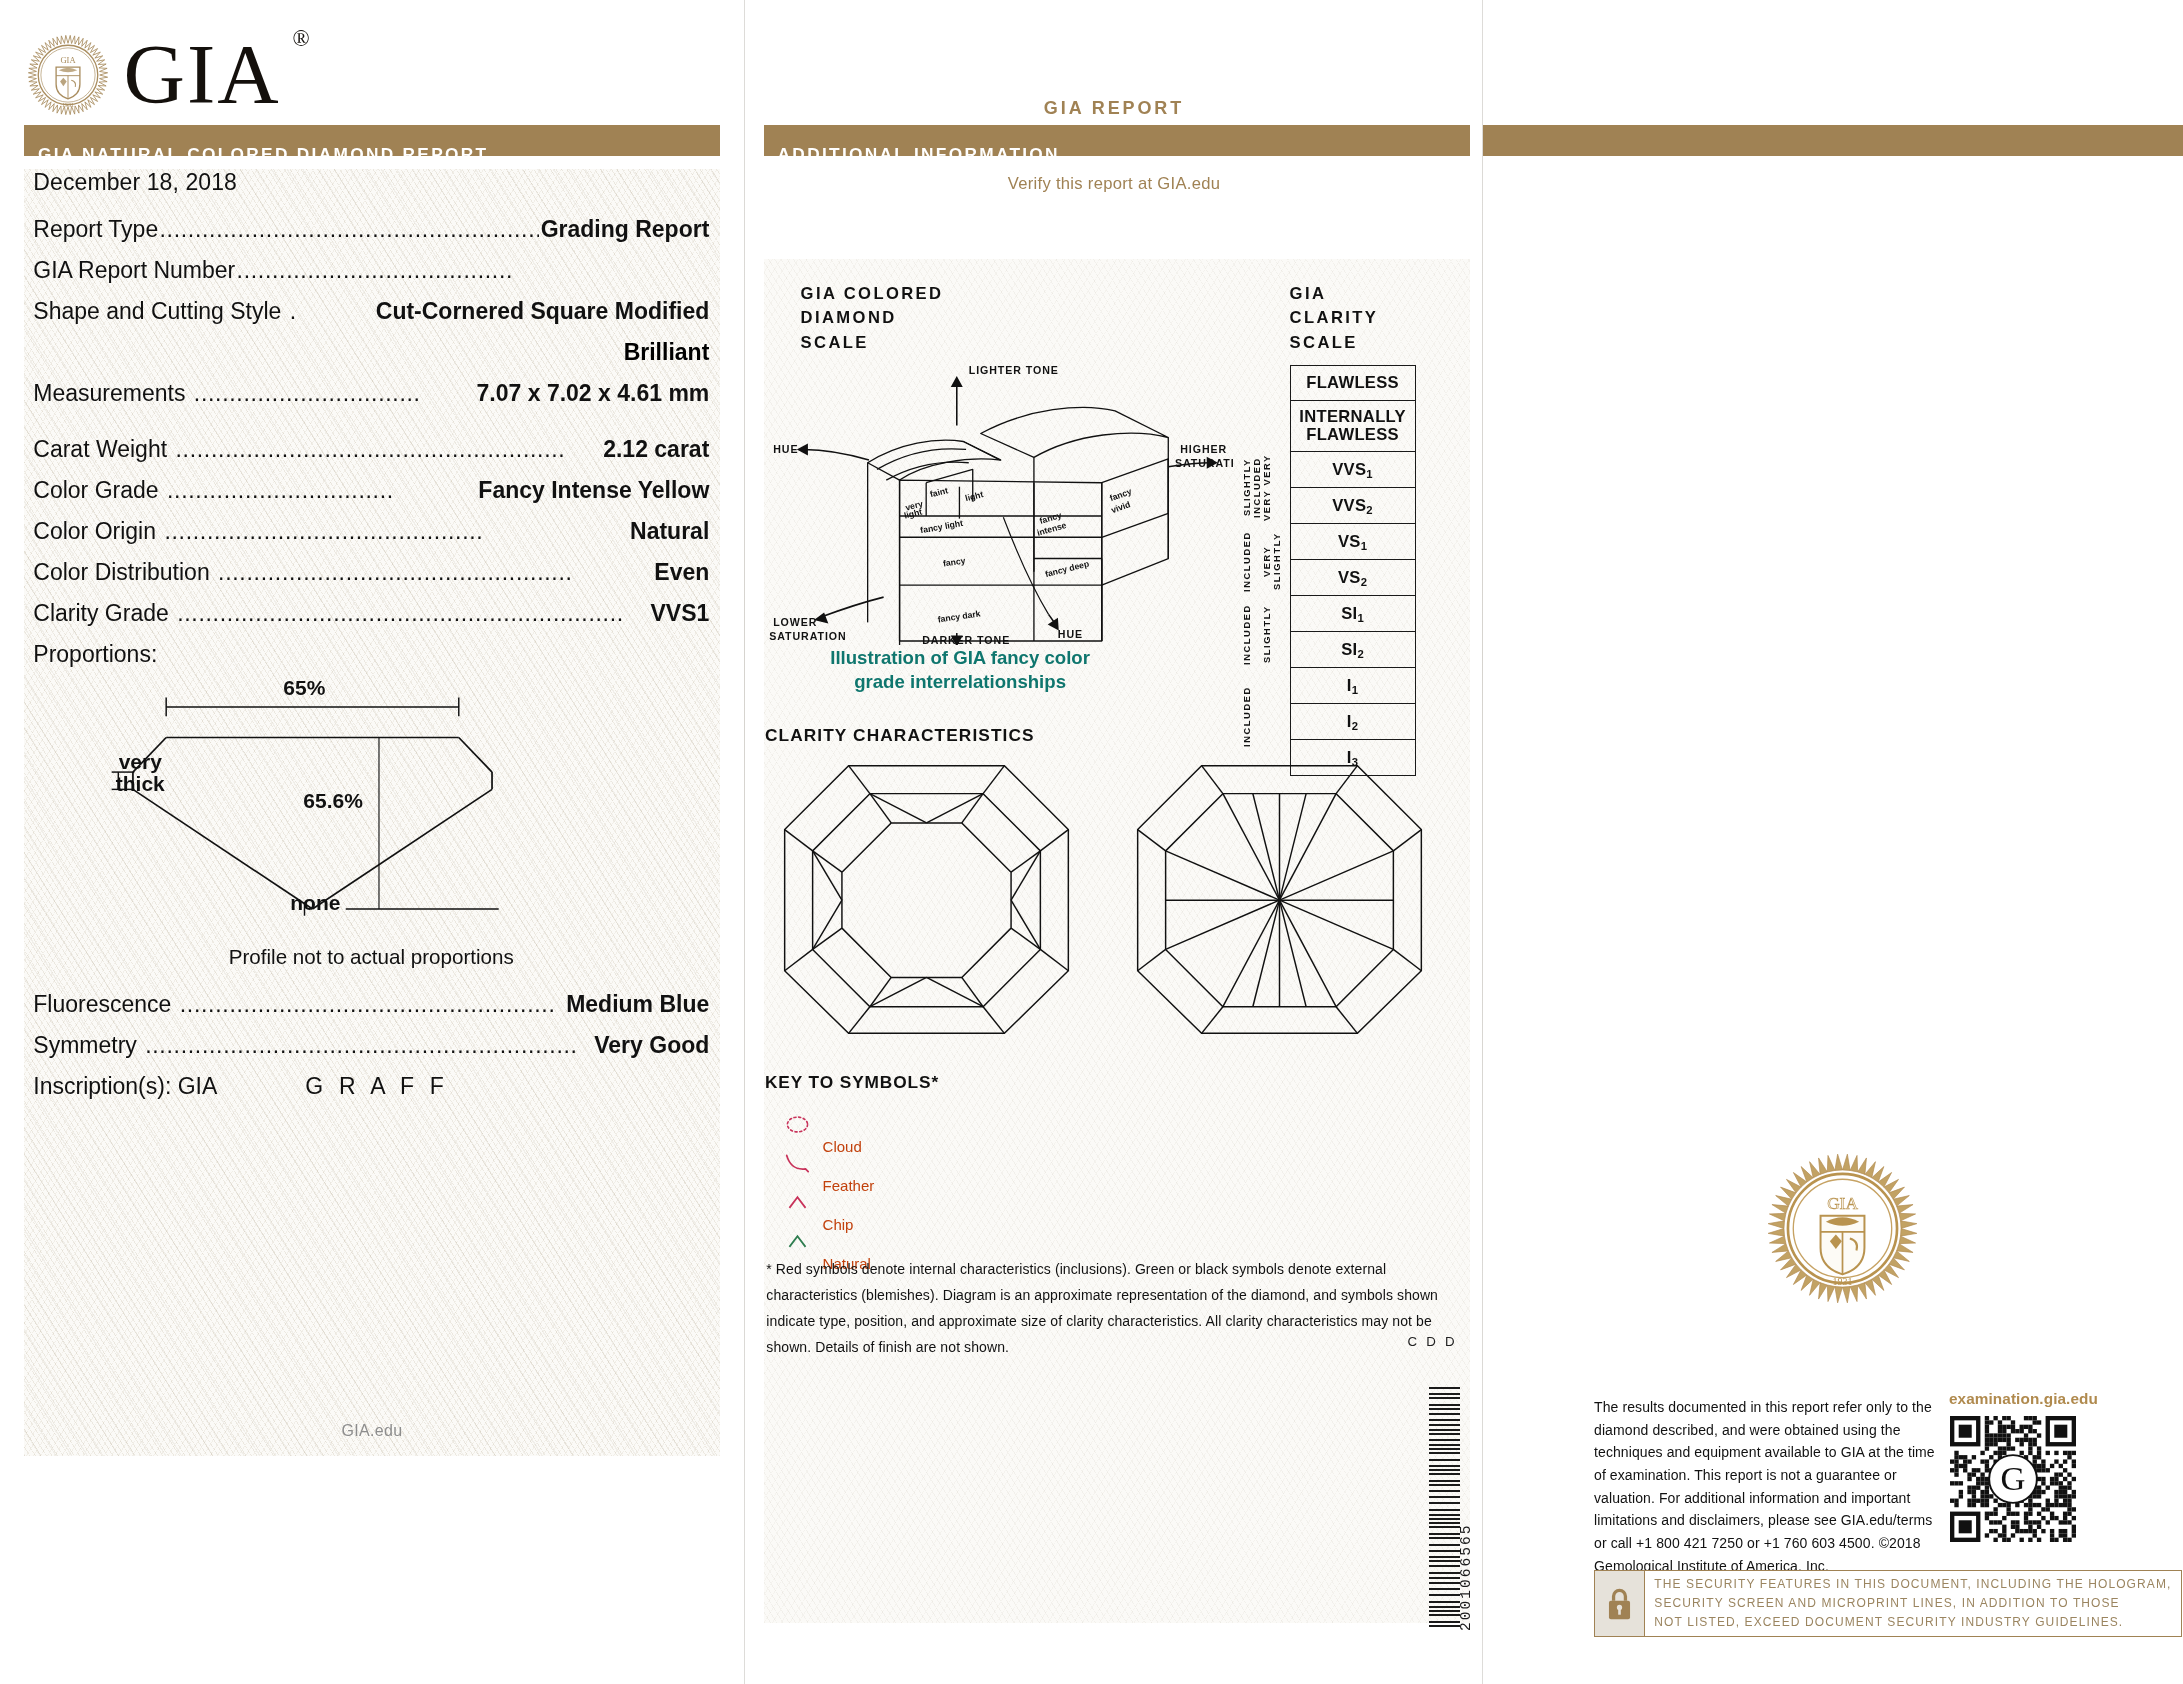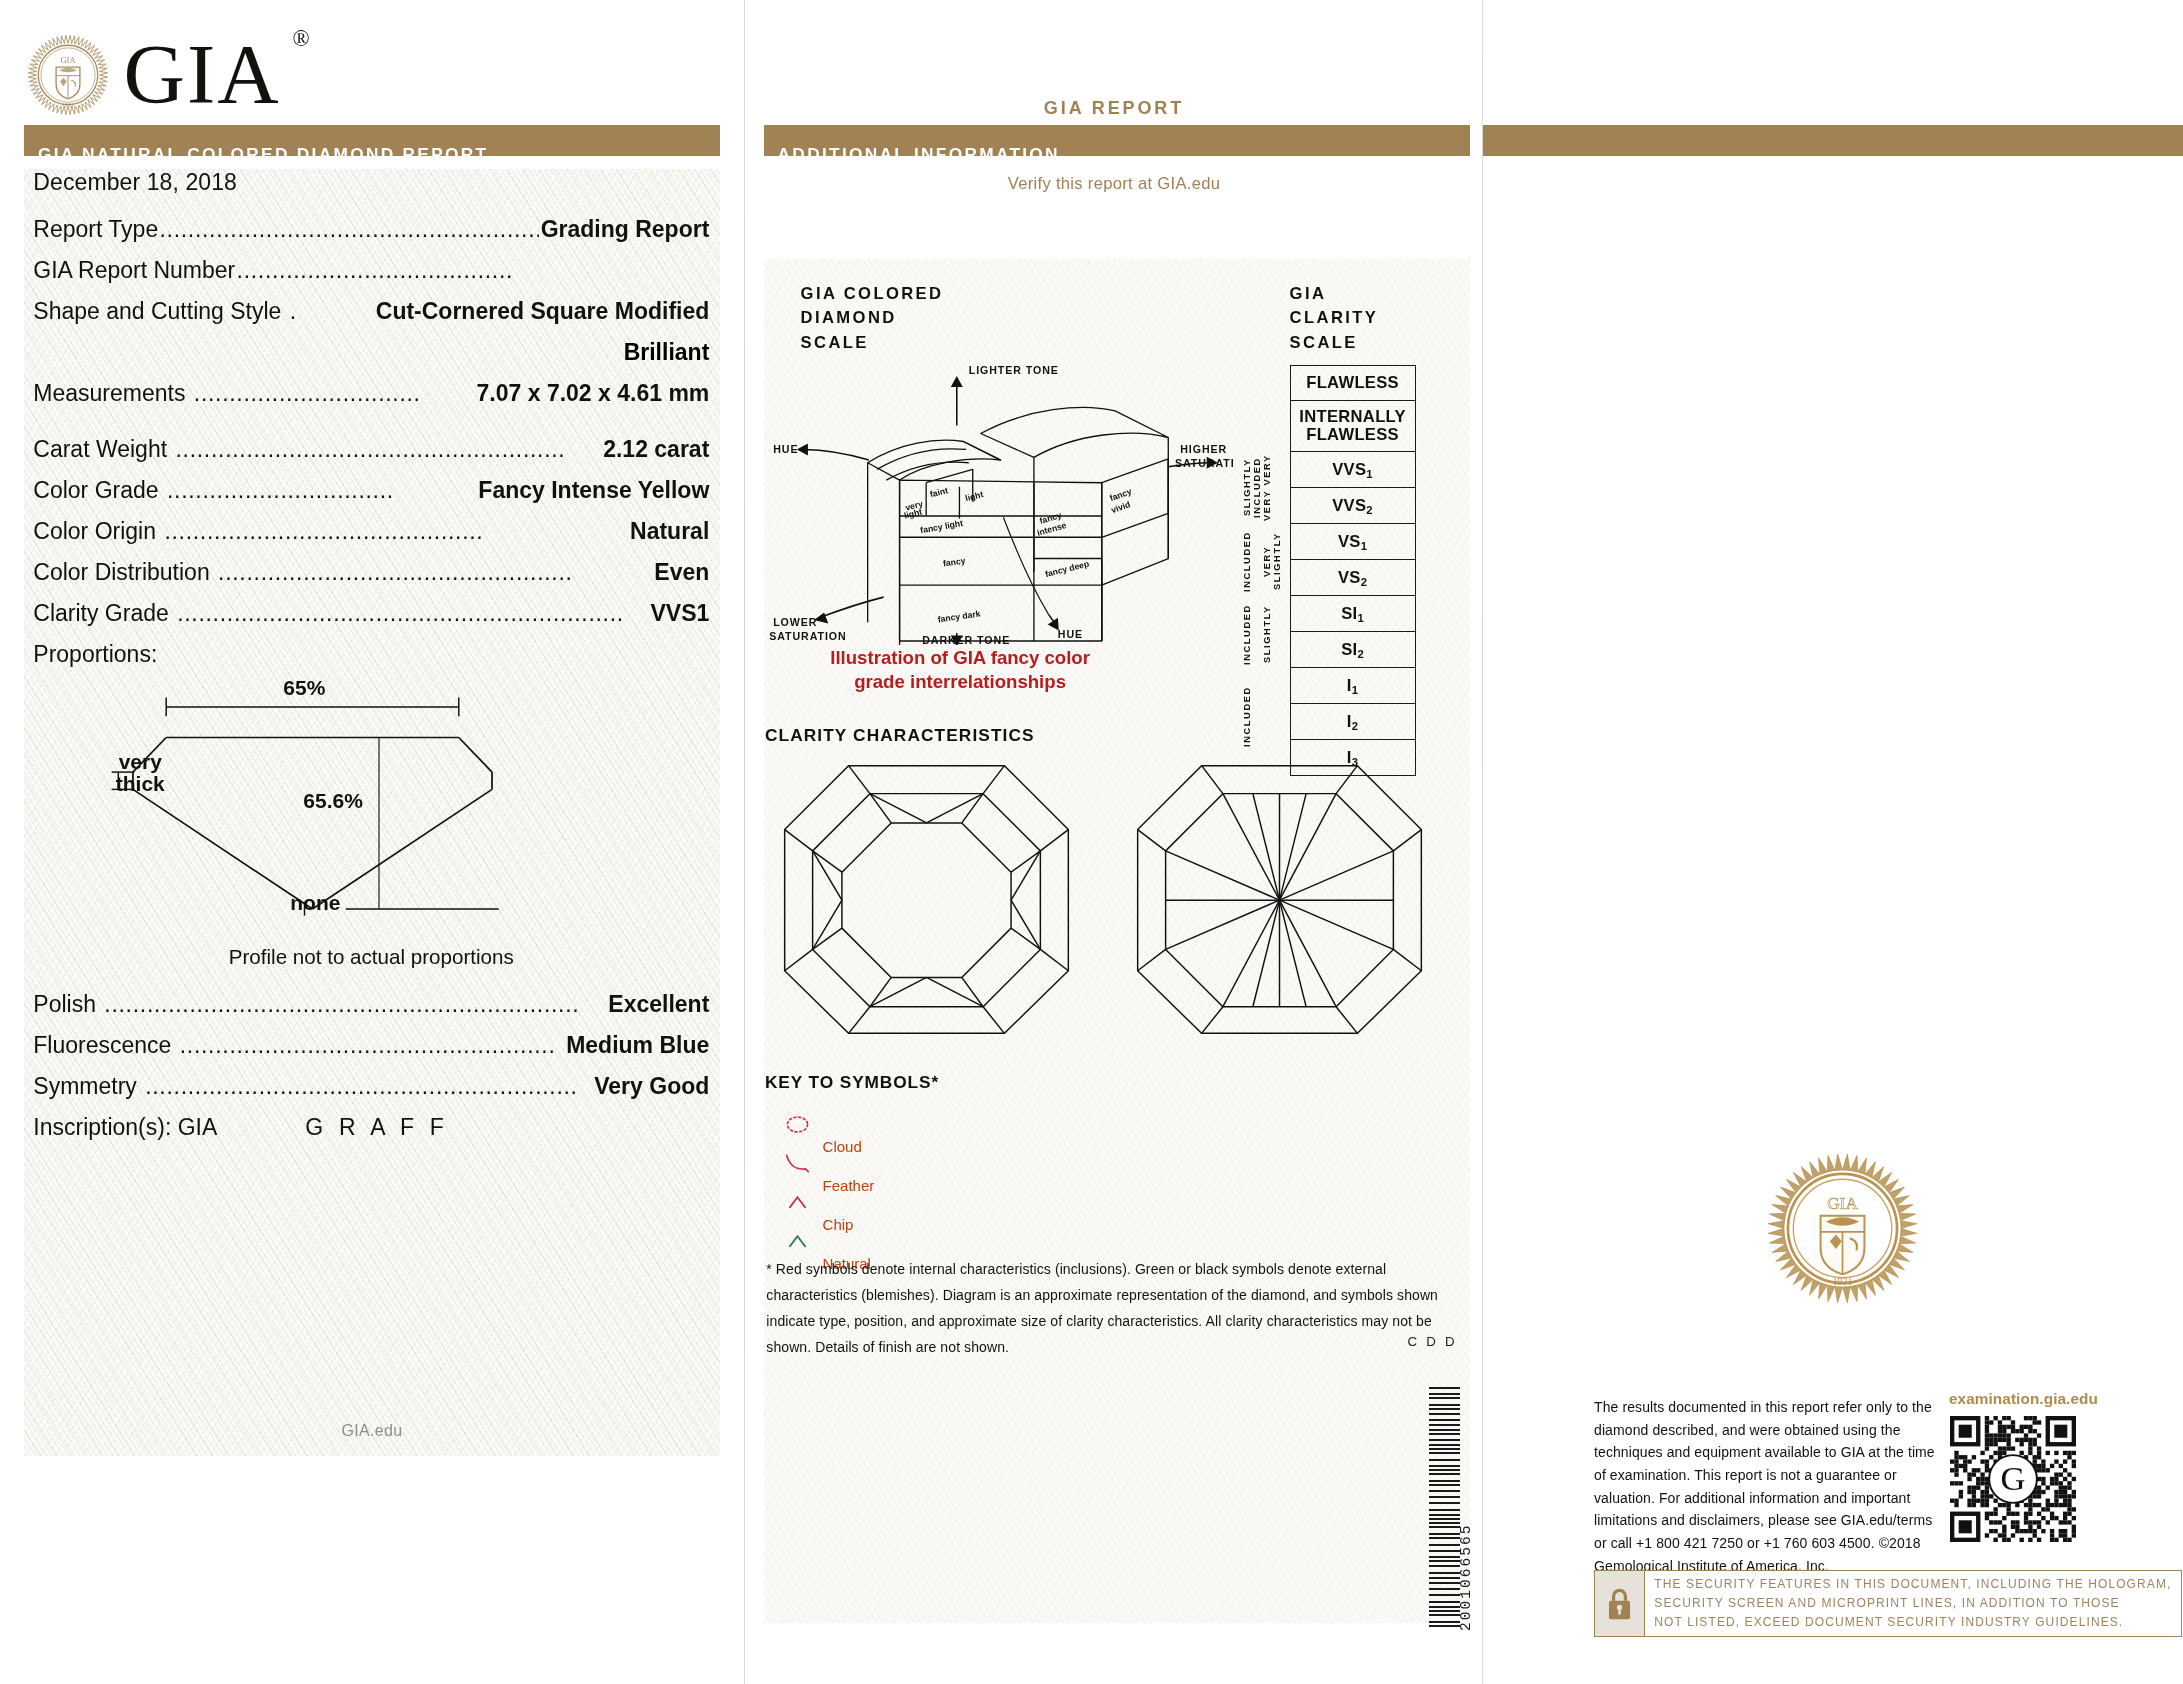--- a/index.html
+++ b/index.html
@@ -111,21 +111,21 @@
   .scale-head {
     position:absolute; font-size:16.6px; font-weight:bold; letter-spacing:2.4px;
     color:#111; line-height:1.5;
   }
   #cds-head { left:37px; top:22.6px; }
   #clar-head { left:526px; top:22.6px; }
 
   #cds-figure { position:absolute; left:5.3px; top:100px; width:466px; height:279px; }
   #cds-caption {
     position:absolute; left:37px; top:387px; width:319px; text-align:center;
-    font-size:18.6px; font-weight:bold; color:#b91c1c; line-height:1.28;
+    font-size:18.6px; font-weight:bold; color:#0f766e; line-height:1.28;
   }
 
   
   #clarity-scale { position:absolute; left:526px; top:106px; width:126px; }
   .cs-cell {
     border:1.3px solid #1a1a1a; border-top:none;
     height:36px; display:flex; align-items:center; justify-content:center;
     font-size:16.6px; font-weight:bold; color:#111; background:transparent;
     letter-spacing:0.3px;
   }
@@ -380,25 +380,20 @@
         <div class="prop-txt" id="prop-depth">65.6%</div>
         <div class="prop-txt" id="prop-girdle">
           <div>very</div>
           <div>thick</div>
         </div>
         <div class="prop-txt" id="prop-culet">none</div>
       </div>
 
       <div id="profile-note">Profile not to actual proportions</div>
 
-      <div class="frow">
-        <span class="flabel">Polish</span>
-        <span class="fdots">&nbsp;...................................................................&nbsp;</span>
-        <span class="fval">Excellent</span>
-      </div>
 
       <div class="frow">
         <span class="flabel">Fluorescence</span>
         <span class="fdots">&nbsp;.....................................................&nbsp;</span>
         <span class="fval">Medium Blue</span>
       </div>
 
       <div class="frow">
         <span class="flabel">Symmetry</span>
         <span class="fdots">&nbsp;.............................................................&nbsp;</span>

